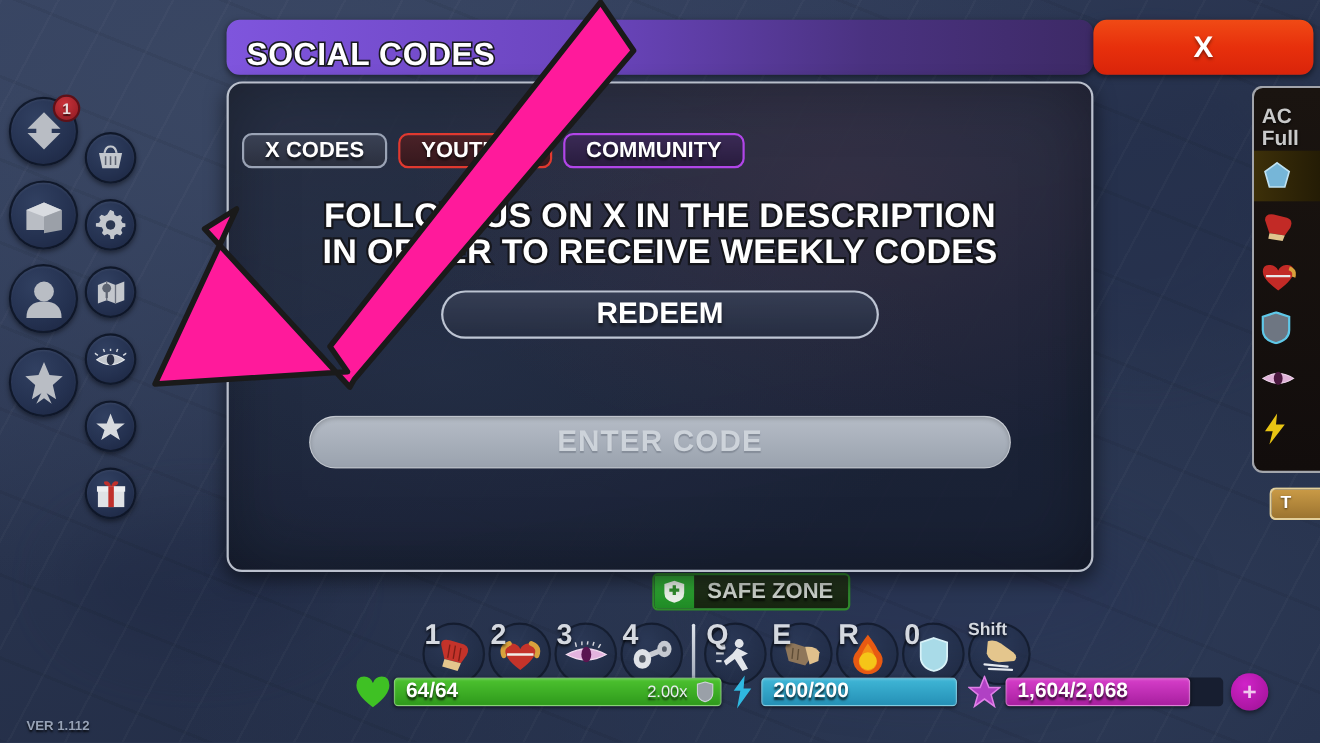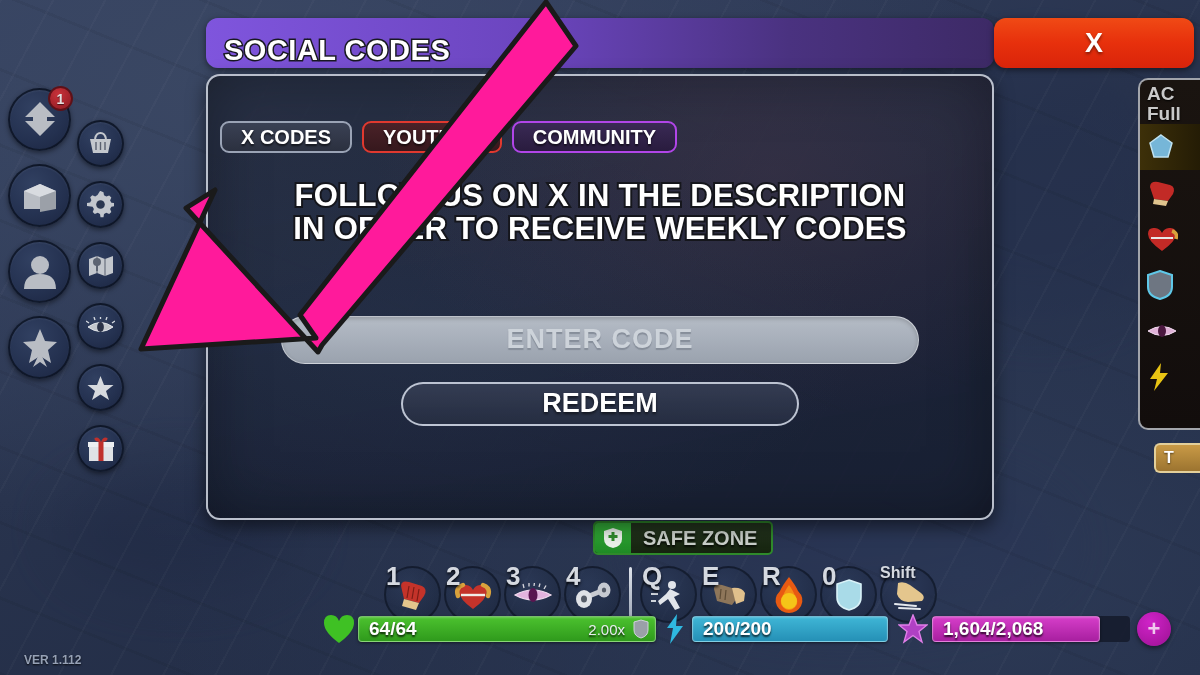--- a/index.html
+++ b/index.html
@@ -49,21 +49,21 @@
     display:flex; align-items:center; justify-content:center;
     text-shadow:0 1px 1px rgba(0,0,0,.6);
   }
 
   
   #right-panel{
     position:absolute; right:0; top:78px; width:62px; height:352px; z-index:25;
     background:linear-gradient(180deg,#1a1410 0%,#120d0c 100%);
     border:2px solid rgba(210,215,225,.75);
     border-right:none; border-radius:10px 0 0 10px;
-    overflow:hidden; padding-top:4px;
+    overflow:hidden; padding-top:17px;
   }
   #right-panel .rp-title{ color:#c9c9c9; font-size:19px; font-weight:bold; padding-left:7px; line-height:1.05; text-shadow:0 1px 2px #000;}
   #right-panel .rp-sub{ color:#c9c9c9; font-size:19px; font-weight:bold; padding-left:7px; line-height:1.05; text-shadow:0 1px 2px #000;}
   .rp-row{ height:46px; display:flex; align-items:center; padding-left:6px; }
   .rp-row.sel{ background:linear-gradient(90deg,#3d3009,#241c05); }
   #right-tag{
     position:absolute; right:0; top:443px; width:46px; height:30px; z-index:25;
     background:linear-gradient(180deg,#c99a46,#9c7430);
     border:2px solid #e3cf9a; border-right:none; border-radius:6px 0 0 6px;
     color:#fff; font-weight:bold; font-size:16px;
@@ -197,21 +197,21 @@
   }
   .bar .txt{
     color:#fff; font-size:19px; font-weight:bold; padding-left:10px;
     text-shadow:0 2px 2px rgba(0,0,0,.75);
   }
   .bar .rtxt{
     position:absolute; right:30px; color:#e8ecef; font-size:15px; font-weight:normal;
     text-shadow:0 2px 2px rgba(0,0,0,.75);
   }
   #hp-bar{ width:298px; background:linear-gradient(180deg,#4cc22f,#2f9a1c); }
-  #stam-bar{ width:196px; background:linear-gradient(180deg,#3fb6d6,#2590b6); }
+  #stam-bar{ width:178px; background:linear-gradient(180deg,#3fb6d6,#2590b6); }
   #xp-bar{ width:168px; background:linear-gradient(180deg,#d63ec9,#a81fa0); }
   #xp-track{ width:198px; height:26px; border-radius:4px; background:rgba(20,26,42,.85); position:relative; }
   #plus-button{
     width:34px; height:34px; border-radius:50%;
     background:radial-gradient(circle at 38% 30%,#d023c8,#9c1193);
     display:flex; align-items:center; justify-content:center; cursor:pointer;
     color:#f0c8ee; font-size:22px; font-weight:bold; margin-left:7px;
     box-shadow:0 2px 5px rgba(0,0,0,.5);
   }
   #version-text{
@@ -379,25 +379,25 @@
       <div class="tab x">X CODES</div>
       <div class="tab yt">YOUTUBE</div>
       <div class="tab cm">COMMUNITY</div>
     </div>
 
     <div id="modal-headline">
       <div>FOLLOW US ON X IN THE DESCRIPTION</div>
       <div>IN ORDER TO RECEIVE WEEKLY CODES</div>
     </div>
 
+    <div id="redeem-button">REDEEM</div>
+
     <div id="code-input">
       <span class="ph">ENTER CODE</span>
     </div>
-
-    <div id="redeem-button">REDEEM</div>
   </div>
 </div>
 
 <div id="safe-zone">
   <div class="sz-icon">
     <svg width="20" height="22" viewBox="0 0 20 22">
       <path d="M10 1 L19 4 L19 12 Q19 19 10 21 Q1 19 1 12 L1 4 Z" fill="#e9f0e8"></path>
       <path d="M8.5 5 h3 v3 h3 v3 h-3 v3 h-3 v-3 h-3 V8 h3 Z" fill="#2f8a2b"></path>
     </svg>
   </div>

